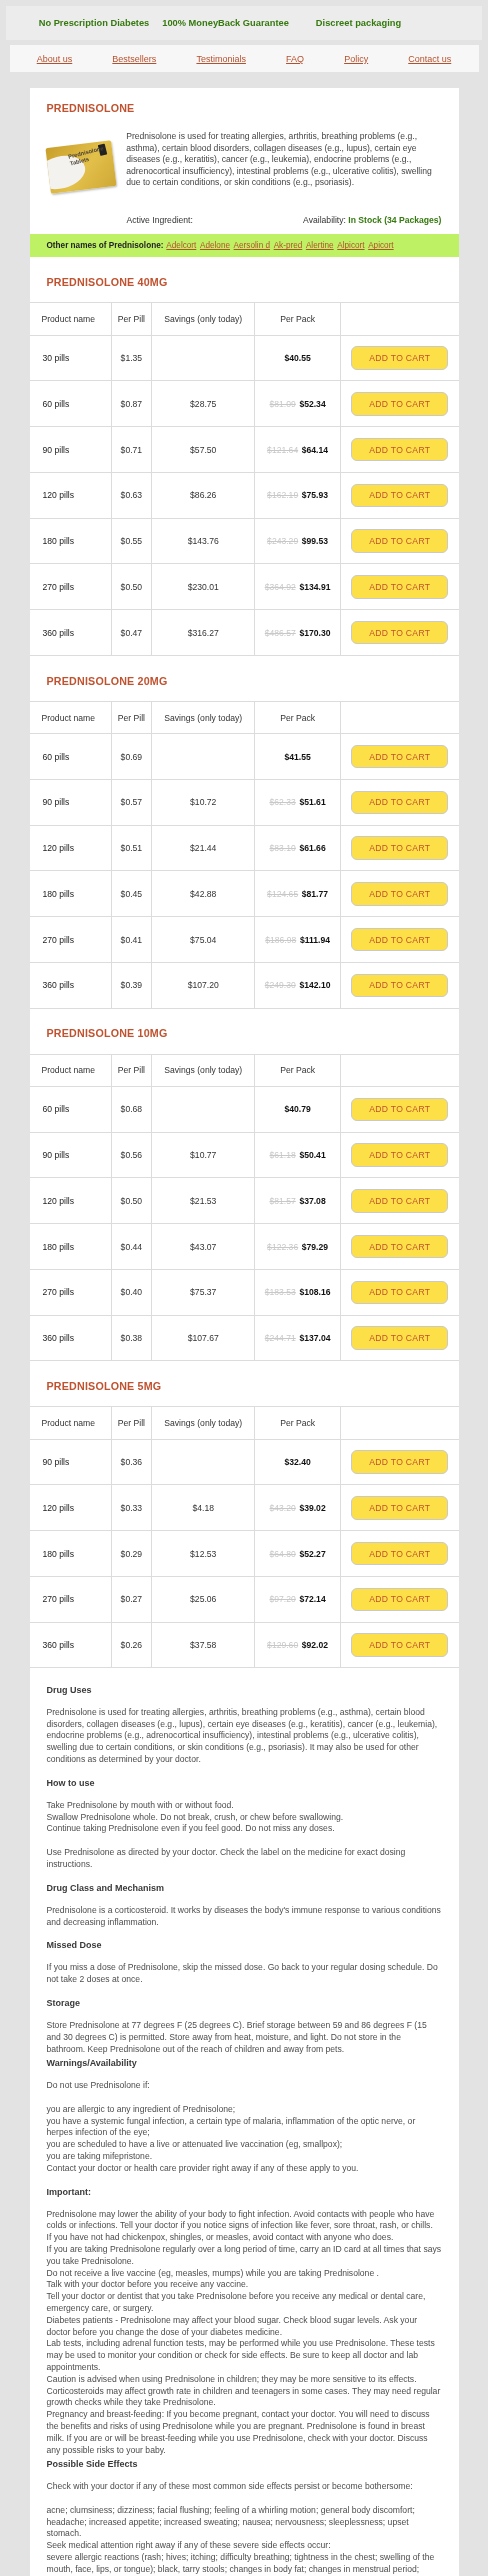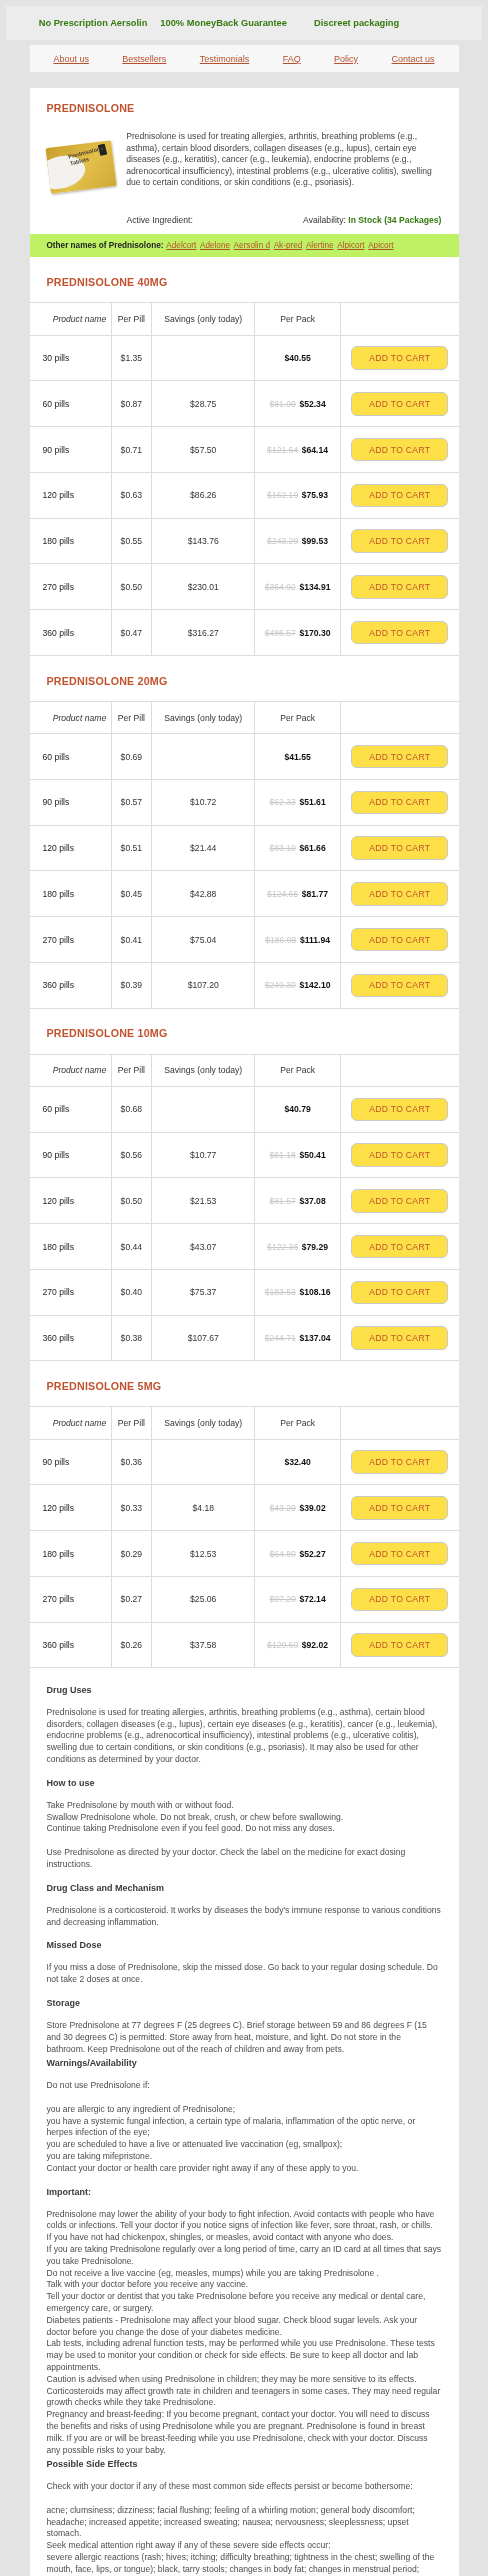--- a/index.html
+++ b/index.html
@@ -21,21 +21,21 @@
   .topbar span{
     color:#35790f;
     font-weight:bold;
     font-size:9.3px;
     margin-right:13px;
     white-space:nowrap;
   }
   .topbar span:nth-child(2){margin-right:27px;}
   
   .nav{
-    width:429px;
+    width:469px;
     margin:5.7px auto 0 auto;
     background:#f7f7f7;
     height:27px;
     display:flex;
     align-items:center;
     justify-content:space-around;
     padding:0 7.2px;
     box-sizing:border-box;
   }
   .nav a{
@@ -152,21 +152,21 @@
     text-align:center;
     font-weight:normal;
     vertical-align:middle;
   }
   table.prices th + th, table.prices td + td{border-left:0.7px solid #dcdcdc;}
   table.prices th:nth-child(1), table.prices td:nth-child(1){
     text-align:left;
     padding-left:13px;
     width:19%;
   }
-  table.prices th:nth-child(1){text-align:right;padding-left:6px;font-style:italic;}
+  table.prices th:nth-child(1){text-align:left;padding-left:12px;}
   table.prices th:nth-child(2), table.prices td:nth-child(2){width:9.5%;}
   table.prices th:nth-child(3), table.prices td:nth-child(3){width:24%;}
   table.prices th:nth-child(4), table.prices td:nth-child(4){width:20%;}
   table.prices th:nth-child(5), table.prices td:nth-child(5){width:27.5%;}
   td.cell-pills{font-weight:bold;color:#1c1c1c;}
   .old-price{
     color:#c8c8c8;
     text-decoration:line-through;
     margin-right:3.6px;
     text-align:center;
@@ -200,21 +200,21 @@
     white-space:pre-line;
   }
   .info-section.tight{margin-top:-9.3px;}
 </style>
 </head>
 <body>
 
 <div class="frame">
 
   <div class="topbar">
-      <span>No Prescription Aersolin</span>
+      <span>No Prescription Diabetes</span>
       <span>100% MoneyBack Guarantee</span>
       <span>Discreet packaging</span>
     </div>
 
   <div class="nav">
       <a href="#">About us</a>
       <a href="#">Bestsellers</a>
       <a href="#">Testimonials</a>
       <a href="#">FAQ</a>
       <a href="#">Policy</a>

